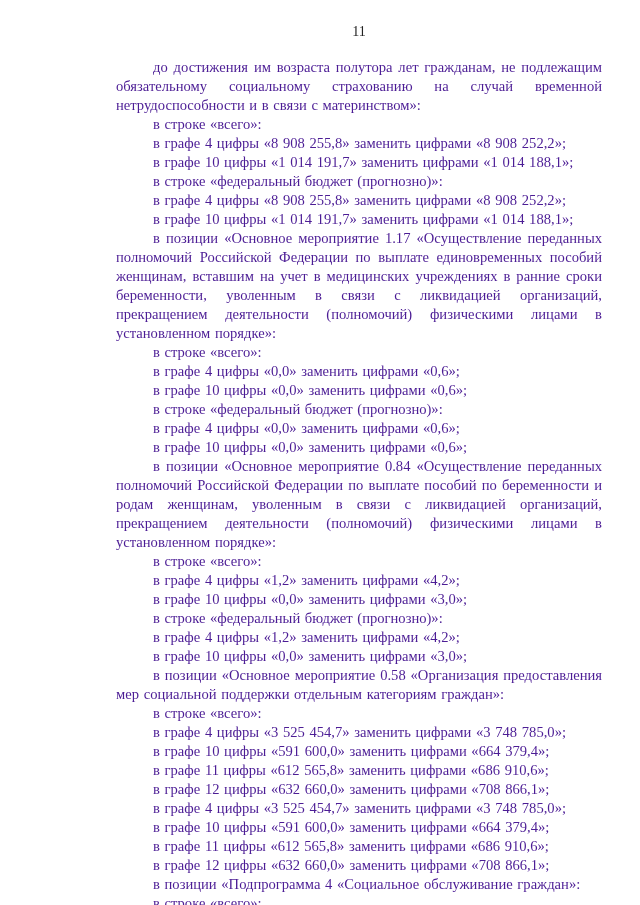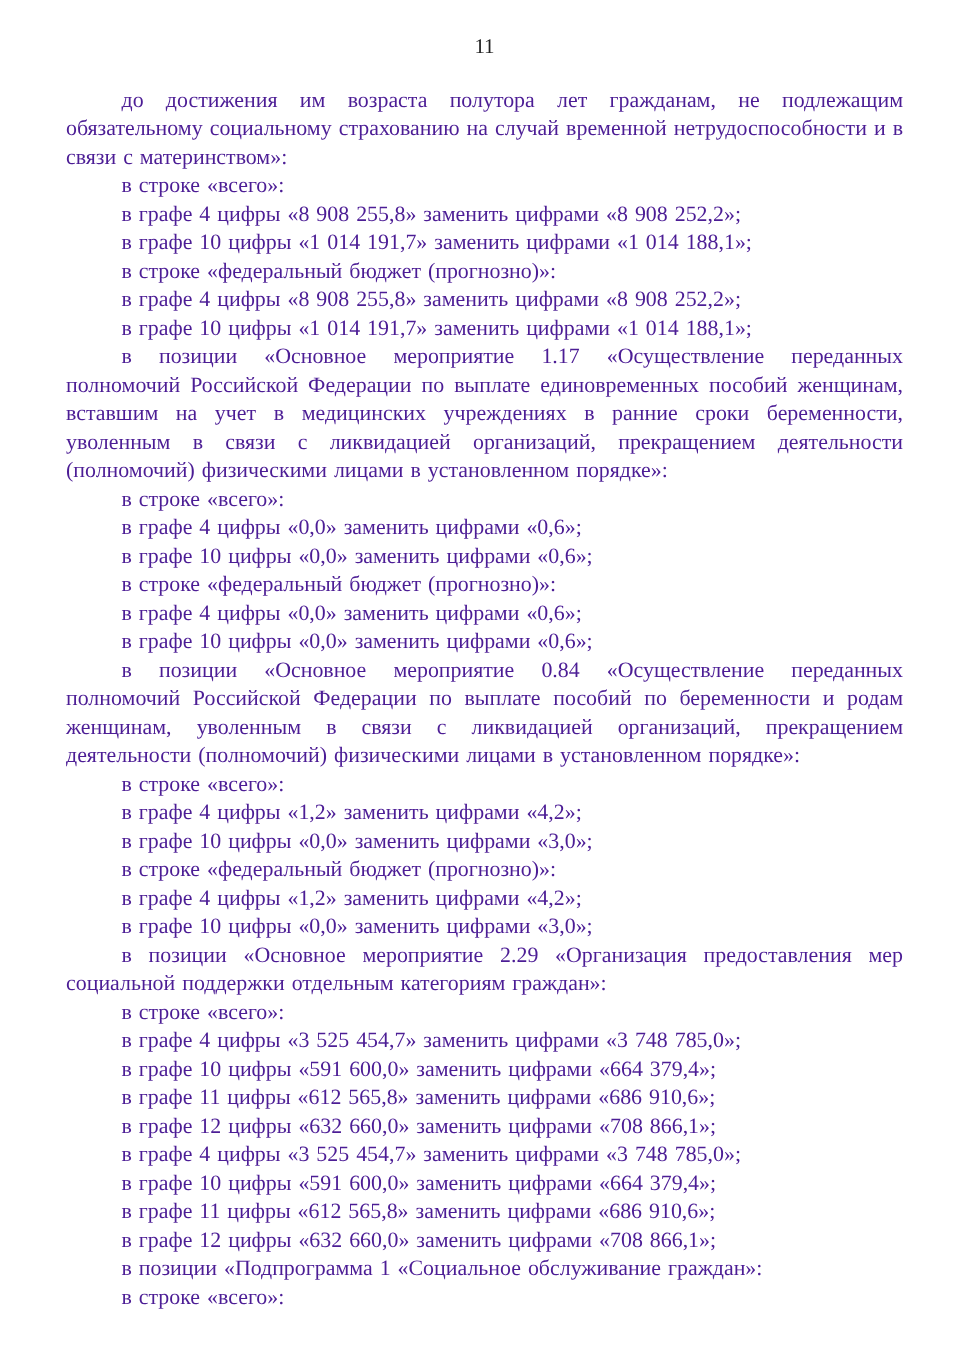--- a/index.html
+++ b/index.html
@@ -11,21 +11,21 @@
     width: 640px;
     height: 905px;
     overflow: hidden;
     font-family: "Liberation Serif", "DejaVu Serif", serif;
     color: #1a1a1a;
   }
   .page {
     box-sizing: border-box;
     width: 640px;
     height: 905px;
-    padding: 24px 38px 20px 44px;
+    padding: 24px 38px 20px 116px;
   }
   .page-number {
     text-align: center;
     font-size: 14px;
     line-height: 16px;
     margin: 0 0 18px 0;
     color: #222;
   }
   .text-body p {
     margin: 0;
@@ -57,26 +57,26 @@
       <p>в строке «федеральный бюджет (прогнозно)»:</p>
       <p>в графе 4 цифры «0,0» заменить цифрами «0,6»;</p>
       <p>в графе 10 цифры «0,0» заменить цифрами «0,6»;</p>
       <p>в позиции «Основное мероприятие 0.84 «Осуществление переданных полномочий Российской Федерации по выплате пособий по беременности и родам женщинам, уволенным в связи с ликвидацией организаций, прекращением деятельности (полномочий) физическими лицами в установленном порядке»:</p>
       <p>в строке «всего»:</p>
       <p>в графе 4 цифры «1,2» заменить цифрами «4,2»;</p>
       <p>в графе 10 цифры «0,0» заменить цифрами «3,0»;</p>
       <p>в строке «федеральный бюджет (прогнозно)»:</p>
       <p>в графе 4 цифры «1,2» заменить цифрами «4,2»;</p>
       <p>в графе 10 цифры «0,0» заменить цифрами «3,0»;</p>
-      <p>в позиции «Основное мероприятие 2.29 «Организация предоставления мер социальной поддержки отдельным категориям граждан»:</p>
+      <p>в позиции «Основное мероприятие 0.58 «Организация предоставления мер социальной поддержки отдельным категориям граждан»:</p>
       <p>в строке «всего»:</p>
       <p>в графе 4 цифры «3 525 454,7» заменить цифрами «3 748 785,0»;</p>
       <p>в графе 10 цифры «591 600,0» заменить цифрами «664 379,4»;</p>
       <p>в графе 11 цифры «612 565,8» заменить цифрами «686 910,6»;</p>
       <p>в графе 12 цифры «632 660,0» заменить цифрами «708 866,1»;</p>
       <p>в графе 4 цифры «3 525 454,7» заменить цифрами «3 748 785,0»;</p>
       <p>в графе 10 цифры «591 600,0» заменить цифрами «664 379,4»;</p>
       <p>в графе 11 цифры «612 565,8» заменить цифрами «686 910,6»;</p>
       <p>в графе 12 цифры «632 660,0» заменить цифрами «708 866,1»;</p>
-      <p>в позиции «Подпрограмма 1 «Социальное обслуживание граждан»:</p>
+      <p>в позиции «Подпрограмма 4 «Социальное обслуживание граждан»:</p>
       <p>в строке «всего»:</p>
     </div>
 </div>
 
 </body></html>

